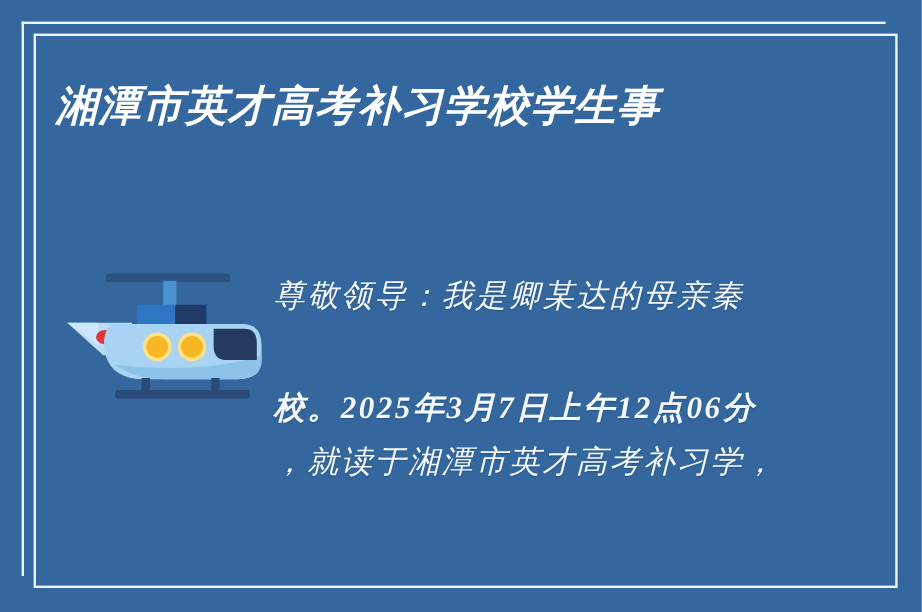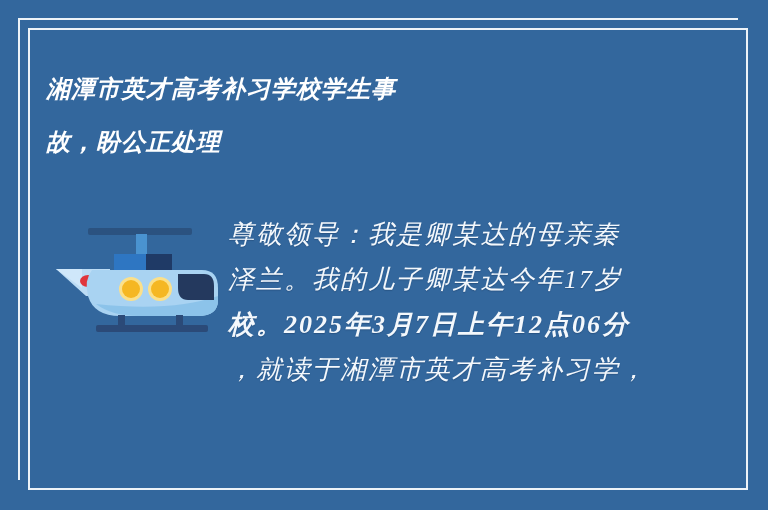--- a/index.html
+++ b/index.html
@@ -49,70 +49,70 @@
   #title-block {
     position: absolute;
     left: 46px;
     top: 62px;
     width: 560px;
   }
   .title-line {
     display: block;
     color: #ffffff;
     font-family: "Liberation Sans", sans-serif;
-    font-size: 24px;
+    font-size: 35px;
     font-weight: bold;
     font-style: italic;
     letter-spacing: 1px;
     line-height: 53px;
     white-space: nowrap;
   }
 
   
   #heli {
     position: absolute;
     left: 52px;
     top: 216px;
     width: 172px;
     height: 120px;
   }
 
   
   #body-text {
     position: absolute;
     left: 228px;
-    top: 212px;
+    top: 224px;
     width: 436px;
   }
   .body-line {
     display: block;
     color: #f4f8fc;
     font-family: "Liberation Serif", serif;
     font-size: 26px;
     font-style: italic;
     line-height: 45px;
     letter-spacing: 2px;
     white-space: nowrap;
     text-shadow: 0 1px 1px rgba(20,50,85,0.35);
   }
   .body-line.em {
     font-weight: bold;
+    margin-top: 48px;
   }
 </style>
 </head>
 <body>
 
 <div id="poster">
 
   <div class="frame frame-outer"></div>
   <div class="frame frame-inner"></div>
 
   <div id="title-block">
     <span class="title-line">湘潭市英才高考补习学校学生事</span>
-    <span class="title-line">故，盼公正处理</span>
   </div>
 
   <div id="heli">
     <svg width="172" height="120" viewBox="0 0 172 120" xmlns="http://www.w3.org/2000/svg">
 
       <rect x="36" y="12" width="104" height="7" rx="2" fill="#2b5280"></rect>
 
       <rect x="84" y="18" width="11" height="22" fill="#4a93d0"></rect>
 
       <rect x="62" y="38" width="32" height="16" fill="#2e76c2"></rect>
@@ -135,18 +135,17 @@
       <circle cx="108" cy="73" r="9" fill="#f5b723"></circle>
 
       <rect x="66" y="99" width="7" height="11" fill="#2b4a78"></rect>
       <rect x="124" y="99" width="7" height="11" fill="#2b4a78"></rect>
       <rect x="44" y="109" width="112" height="7" rx="2" fill="#2b4a78"></rect>
     </svg>
   </div>
 
   <div id="body-text">
     <span class="body-line">尊敬领导：我是卿某达的母亲秦</span>
-    <span class="body-line">泽兰。我的儿子卿某达今年17岁</span>
     <span class="body-line em">校。2025年3月7日上午12点06分</span>
     <span class="body-line">，就读于湘潭市英才高考补习学，</span>
   </div>
 
 </div>
 
 </body></html>

